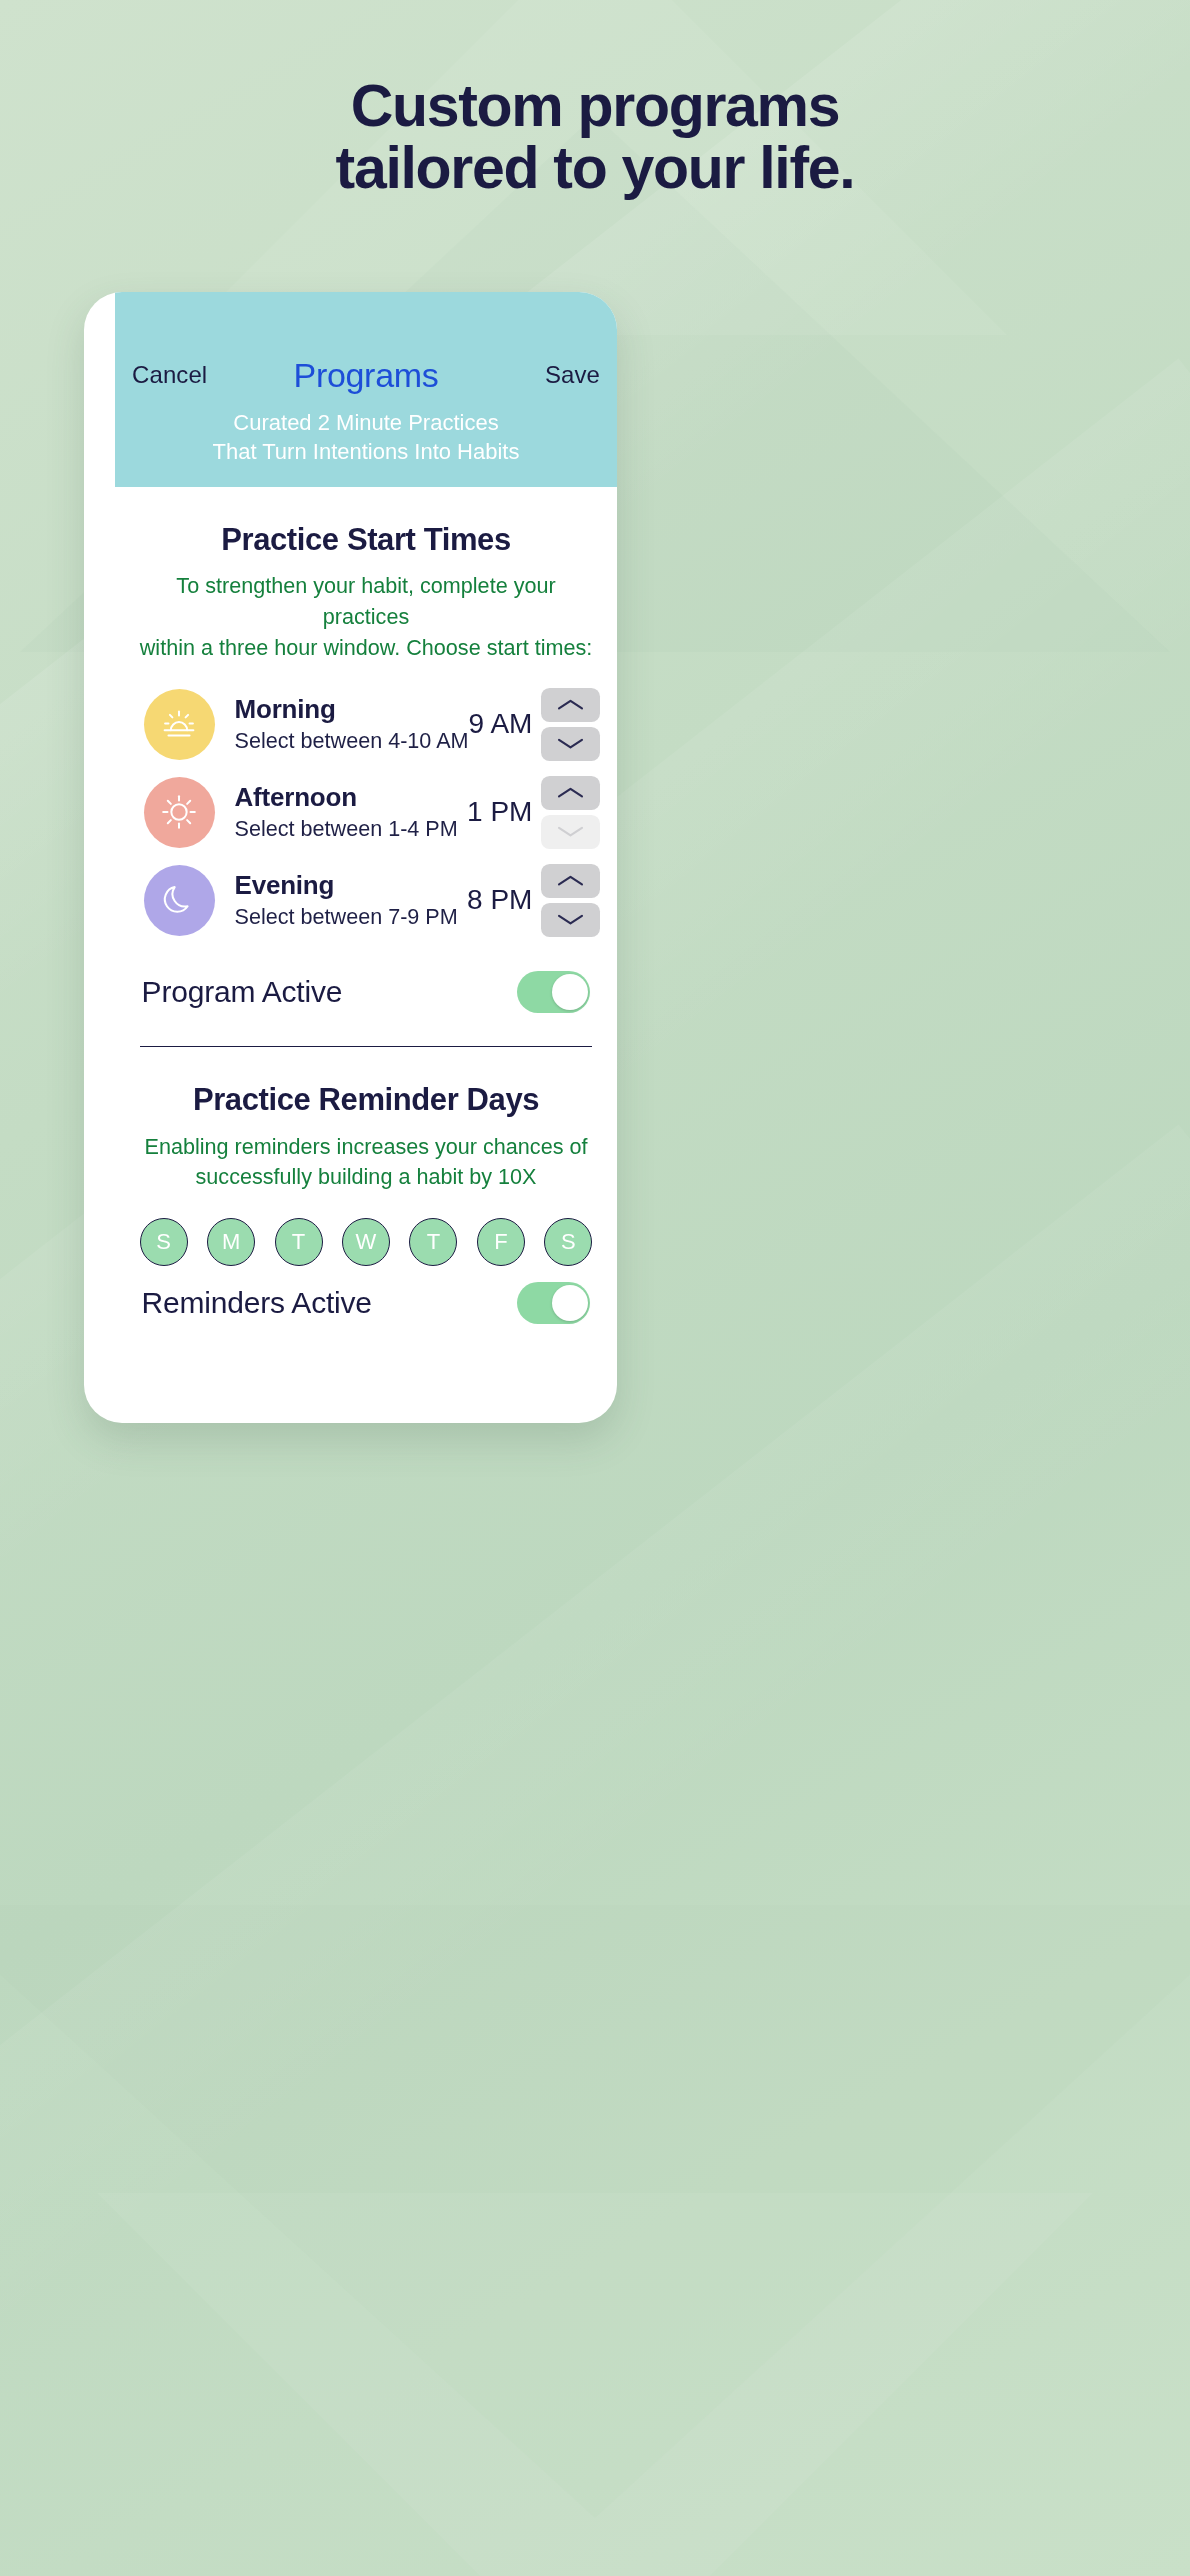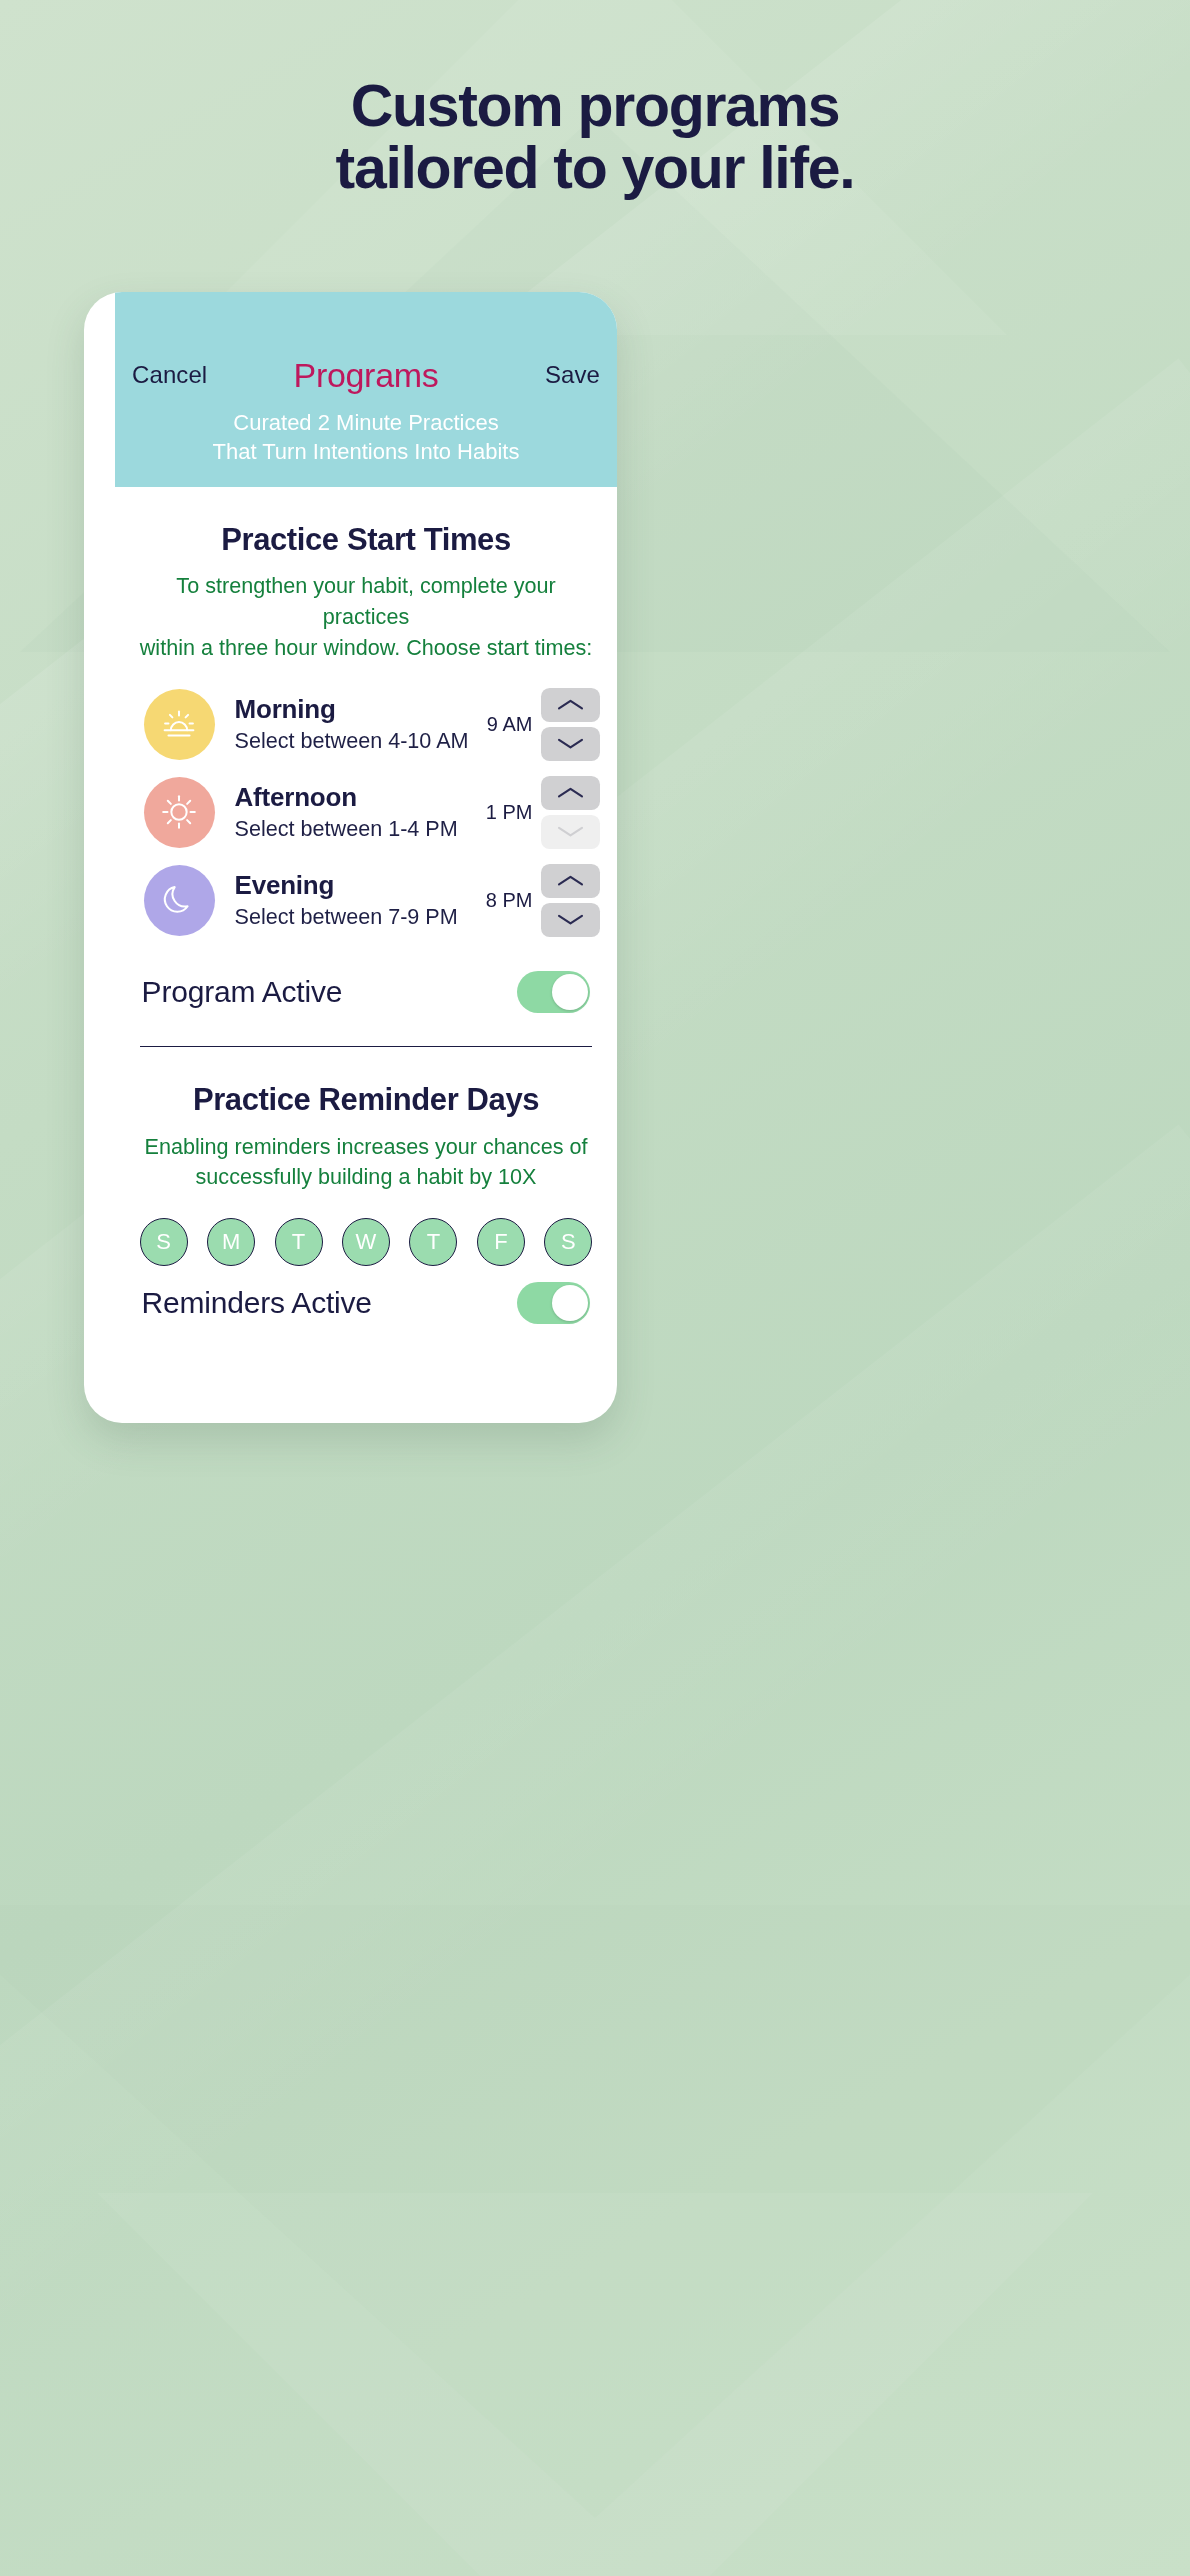--- a/index.html
+++ b/index.html
@@ -82,21 +82,21 @@
     position:relative;
   }
   .nav-row {
     display:flex; align-items:center; justify-content:space-between;
     padding:0 17px;
   }
   .nav-btn {
     color:#1b1b42; font-size:24px; letter-spacing:0.1px;
   }
   .nav-title {
-    color:#be185d; font-size:34px; letter-spacing:-0.3px;
+    color:#1d4ed8; font-size:34px; letter-spacing:-0.3px;
     position:absolute; left:0; right:0; text-align:center;
     pointer-events:none;
   }
   .nav-sub {
     margin-top:19px; text-align:center;
     color:#ffffff; font-size:22px; line-height:1.32;
   }
   .nav-sub span { display:block; }
 
   
@@ -120,21 +120,21 @@
   }
   .t-icon {
     width:71px; height:71px; border-radius:50%;
     flex:0 0 71px;
     display:flex; align-items:center; justify-content:center;
     margin-left:11.5px;
   }
   .t-text { flex:1; margin-left:20px; }
   .t-name { color:#1b1b42; font-weight:bold; font-size:26px; letter-spacing:-0.2px; }
   .t-sub  { color:#1f2046; font-size:21.6px; margin-top:2.9px; }
-  .t-val  { color:#1b1b42; font-size:20px; white-space:nowrap; margin-right:8.6px; }
+  .t-val  { color:#1b1b42; font-size:28px; white-space:nowrap; margin-right:8.6px; }
   .stepper { display:flex; flex-direction:column; gap:4.8px; flex:0 0 auto; }
   .step-btn {
     width:59px; height:34px; border-radius:8.6px;
     background:#d0d0d2;
     display:flex; align-items:center; justify-content:center;
   }
   .step-btn.disabled { background:#efefef; }
   .step-btn svg { display:block; }
 
   

